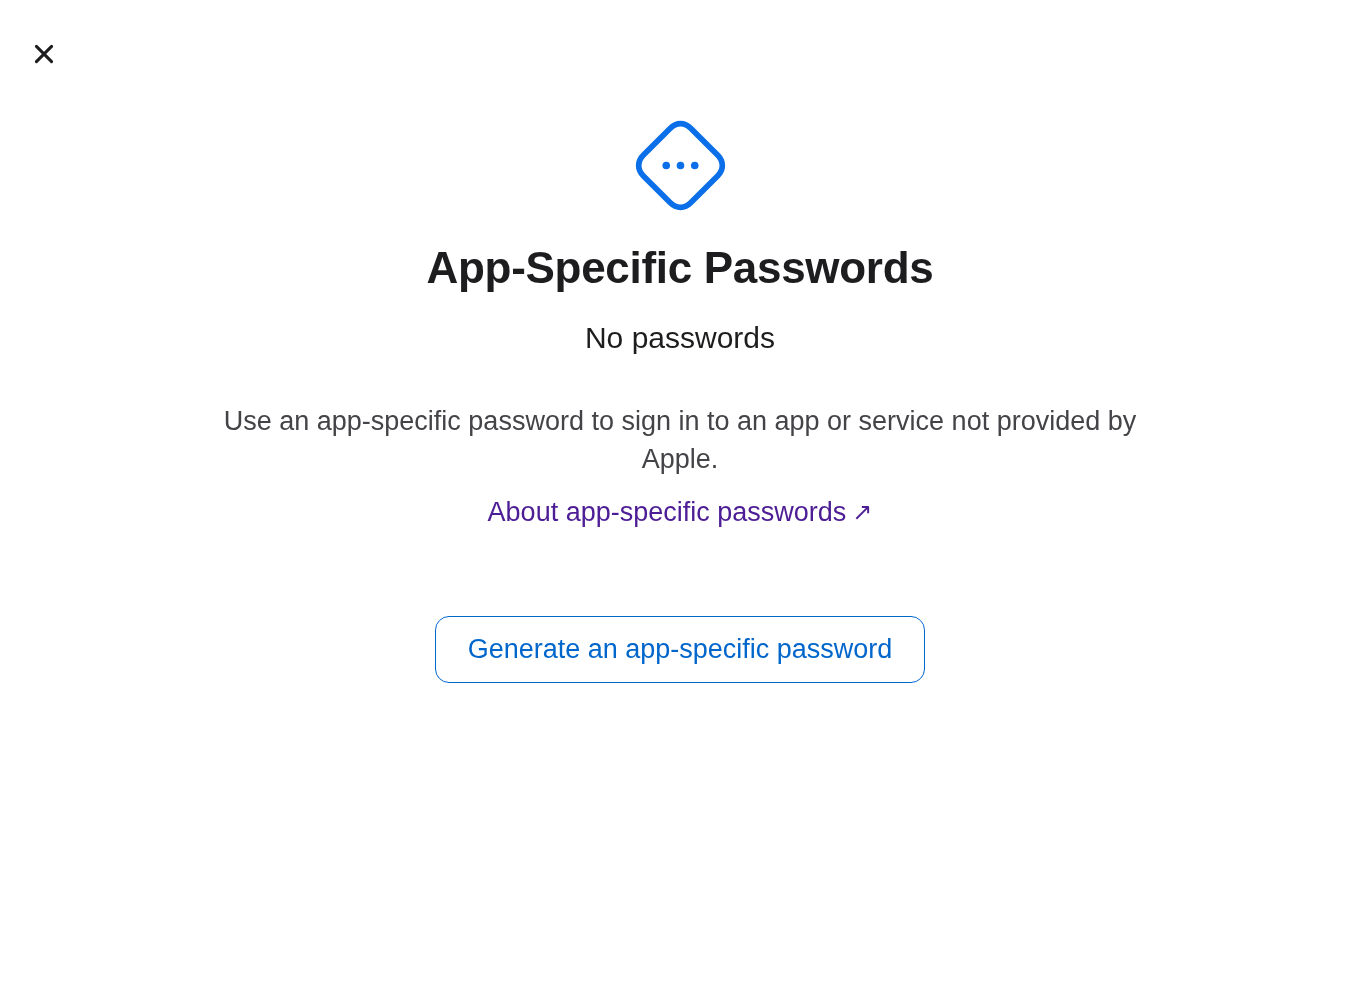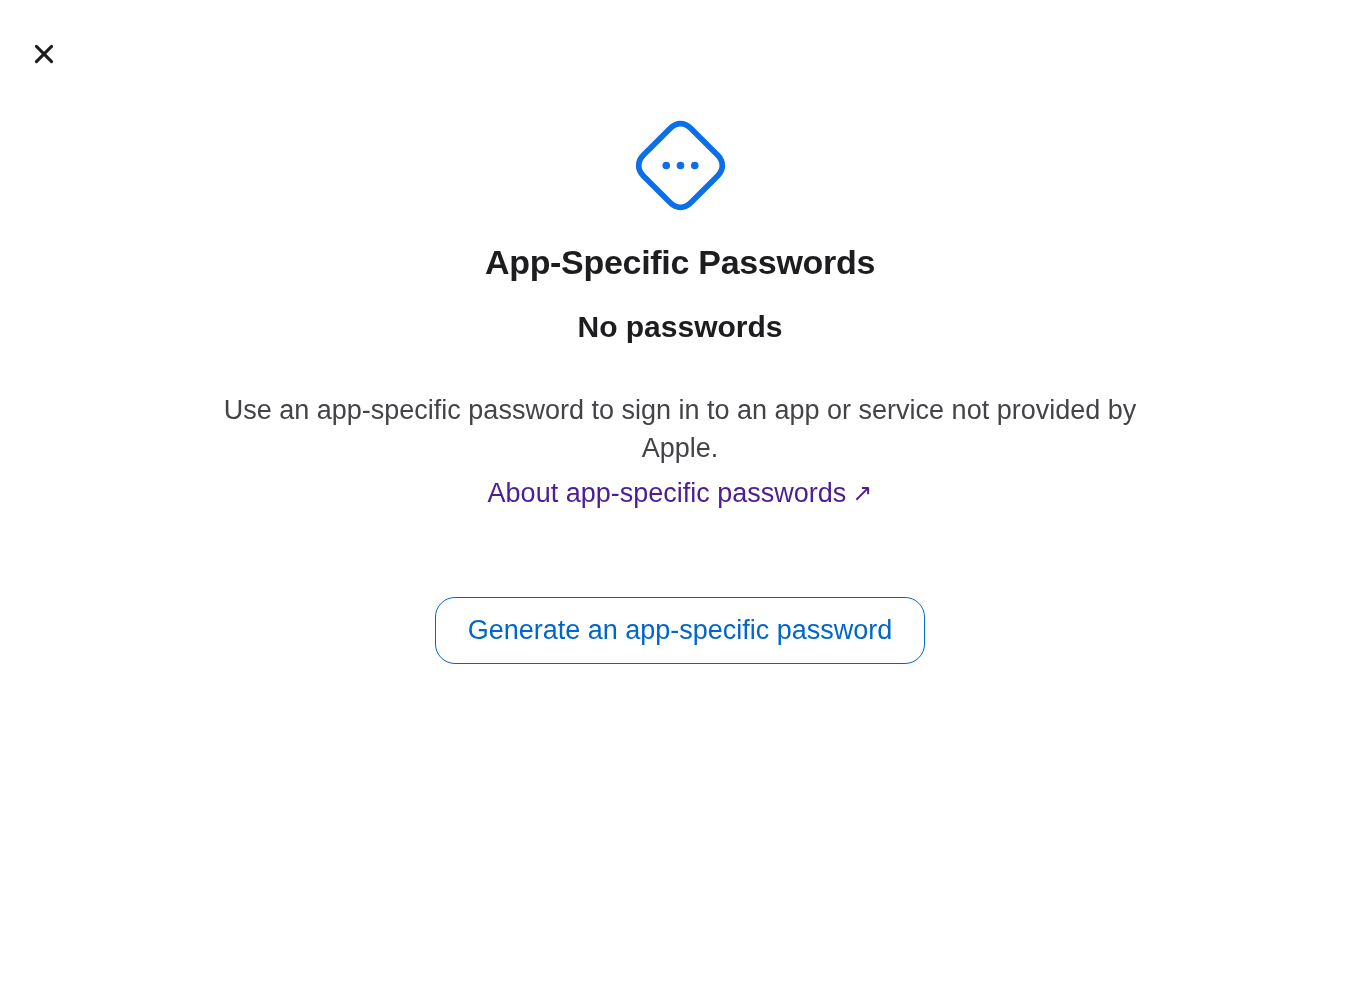--- a/index.html
+++ b/index.html
@@ -42,38 +42,38 @@
     .icon-wrapper {
       display: flex;
       justify-content: center;
       margin-bottom: 30px;
     }
     .diamond-icon {
       width: 95px;
       height: 95px;
     }
     .title {
-      font-size: 34px;
+      font-size: 44px;
       font-weight: 700;
       color: #1d1d1f;
       margin-bottom: 28px;
       letter-spacing: -0.3px;
     }
     .subtitle {
       font-size: 30px;
-      font-weight: 700;
+      font-weight: 400;
       color: #1d1d1f;
       margin-bottom: 48px;
     }
     .description {
       font-size: 27px;
       font-weight: 400;
       color: #444448;
       line-height: 1.4;
-      margin-bottom: 10px;
+      margin-bottom: 18px;
     }
     .learn-more-link {
       font-size: 27px;
       color: #4c1d95;
       text-decoration: none;
       cursor: pointer;
       display: inline-flex;
       align-items: center;
       gap: 6px;
     }
@@ -84,21 +84,21 @@
     .button-wrapper {
       margin-top: 88px;
       display: flex;
       justify-content: center;
     }
     .generate-button {
       font-size: 27px;
       color: #0066cc;
       background: #ffffff;
       border: 1.5px solid #0066cc;
-      border-radius: 20px;
+      border-radius: 14px;
       padding: 17px 32px;
       cursor: pointer;
       font-family: inherit;
     }
   </style>
 </head>
 <body>
 
 <button class="close-button">
   <svg viewBox="0 0 24 24" fill="none" stroke="#1d1d1f" stroke-width="2.8" stroke-linecap="round">

